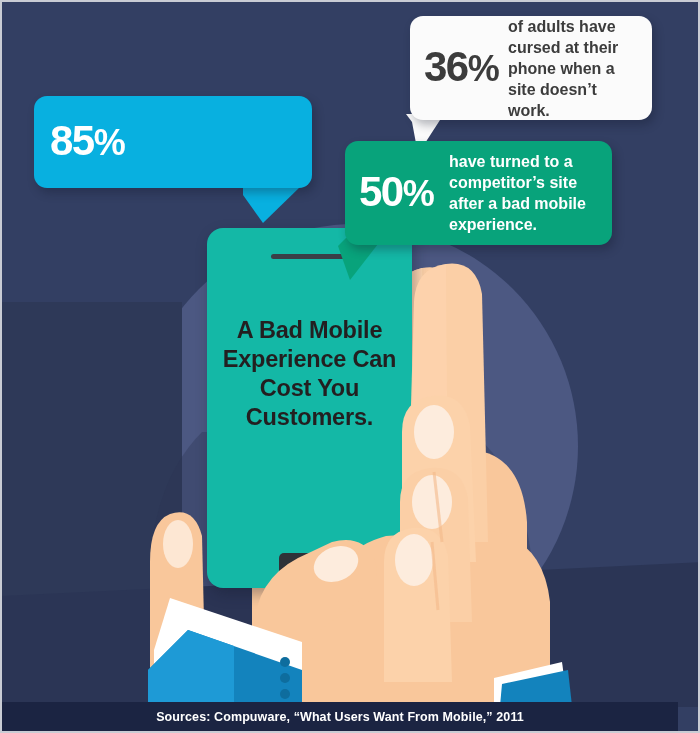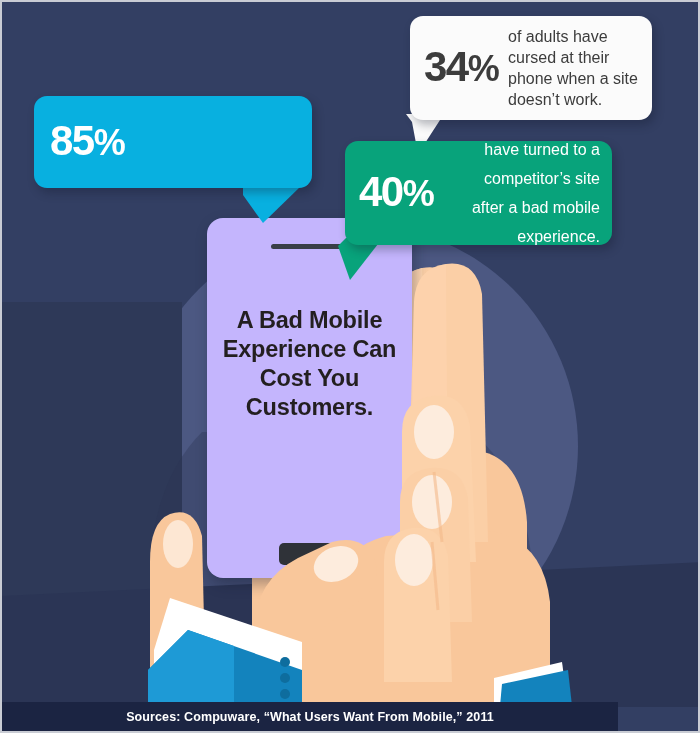--- a/index.html
+++ b/index.html
@@ -54,24 +54,24 @@
     top: 300px;
     width: 180px;
     height: 404px;
     background: #2e3958;
   }
 
   
   .phone {
     position: absolute;
     left: 205px;
-    top: 216px;
+    top: 226px;
     width: 205px;
     height: 360px;
-    background: #c4b5fd;
+    background: #14b8a6;
     border-radius: 16px;
     box-shadow: 3px 6px 14px rgba(20,25,45,0.35);
   }
   .phone-speaker {
     position: absolute;
     left: 64px;
     top: 26px;
     width: 78px;
     height: 5px;
     border-radius: 3px;
@@ -113,21 +113,21 @@
   }
   .bubble .pct {
     font-weight: bold;
     font-size: 42px;
     line-height: 42px;
     letter-spacing: -1.5px;
     flex: 0 0 auto;
   }
   .bubble .pct .sym { font-size: 36px; }
   .bubble .msg {
-    font-weight: normal;
+    font-weight: bold;
     font-size: 16.5px;
     line-height: 21.5px;
     flex: 1 1 auto;
   }
 
   
   .bubble-blue {
     left: 32px;
     top: 94px;
     width: 278px;
@@ -174,38 +174,38 @@
   .bubble-green {
     left: 343px;
     top: 139px;
     width: 267px;
     height: 104px;
     background: #08a37b;
     padding: 0 12px 0 14px;
     color: #ffffff;
   }
   .bubble-green .pct { width: 90px; }
-  .bubble-green .msg { font-size: 16px; line-height: 29px; text-align: right; }
+  .bubble-green .msg { font-size: 16px; line-height: 21px; }
   .tail-green {
     position: absolute;
     left: 336px;
     top: 236px;
     width: 40px;
     height: 42px;
     background: #08a37b;
     clip-path: polygon(8px 0, 40px 0, 40px 6px, 12px 42px, 0 8px);
     filter: drop-shadow(2px 3px 5px rgba(18,22,40,0.25));
   }
 
   
   .footer {
     position: absolute;
     left: 0;
     bottom: 0;
-    width: 616px;
+    width: 676px;
     height: 29px;
     background: #1b2442;
     display: flex;
     align-items: center;
     justify-content: center;
   }
   .footer-text {
     color: #ffffff;
     font-size: 12.5px;
     font-weight: bold;
@@ -276,26 +276,26 @@
 
   <div class="tail-blue"></div>
   <div class="tail-white"></div>
   <div class="tail-green"></div>
 
   <div class="bubble bubble-blue">
     <div class="pct"><span>85</span><span class="sym">%</span></div>
   </div>
 
   <div class="bubble bubble-white">
-    <div class="pct"><span>34</span><span class="sym">%</span></div>
+    <div class="pct"><span>36</span><span class="sym">%</span></div>
     <div class="msg">of adults have cursed at their phone when a site doesn’t work.</div>
   </div>
 
   <div class="bubble bubble-green">
-    <div class="pct"><span>40</span><span class="sym">%</span></div>
+    <div class="pct"><span>50</span><span class="sym">%</span></div>
     <div class="msg">have turned to a competitor’s site after a bad mobile experience.</div>
   </div>
 
   <div class="footer">
     <span class="footer-text">Sources: Compuware, “What Users Want From Mobile,” 2011</span>
   </div>
 
 </div>
 
 </body></html>

